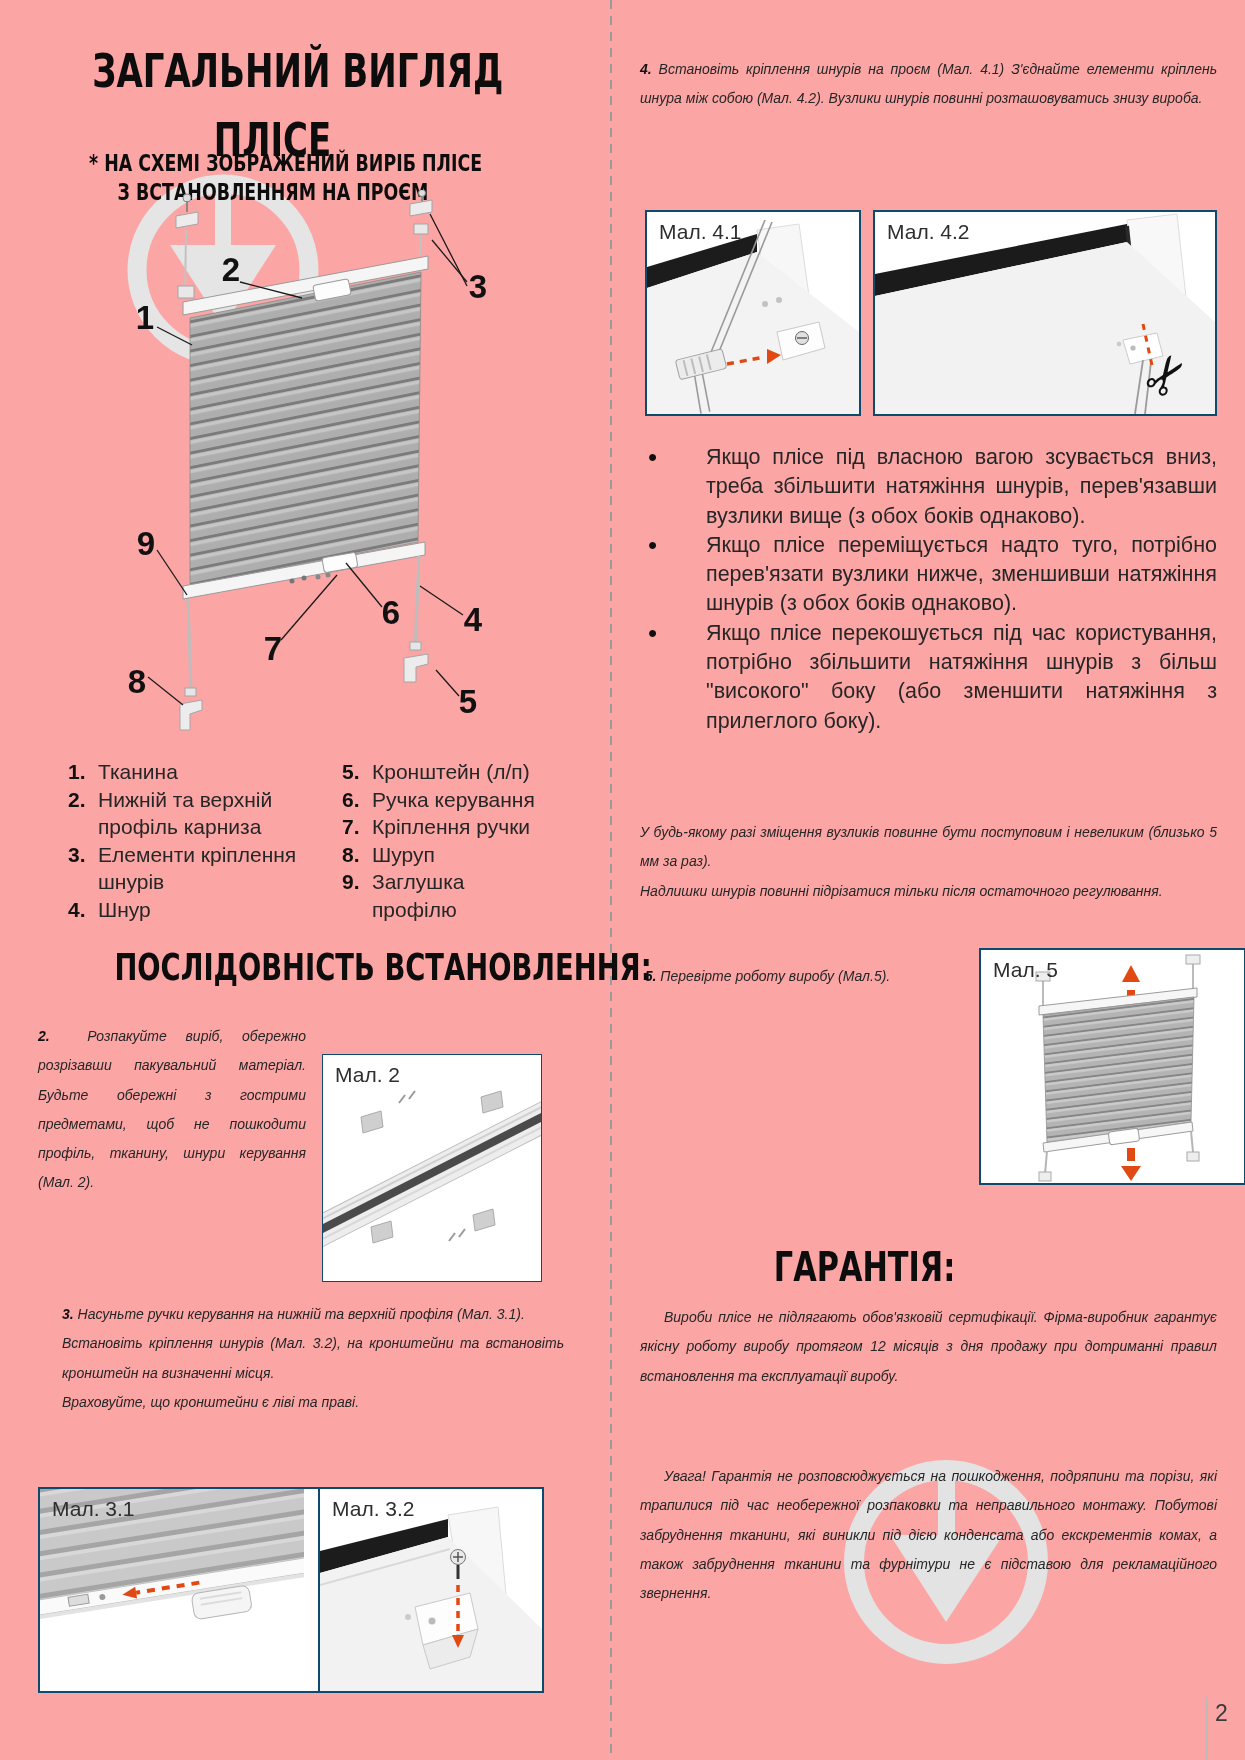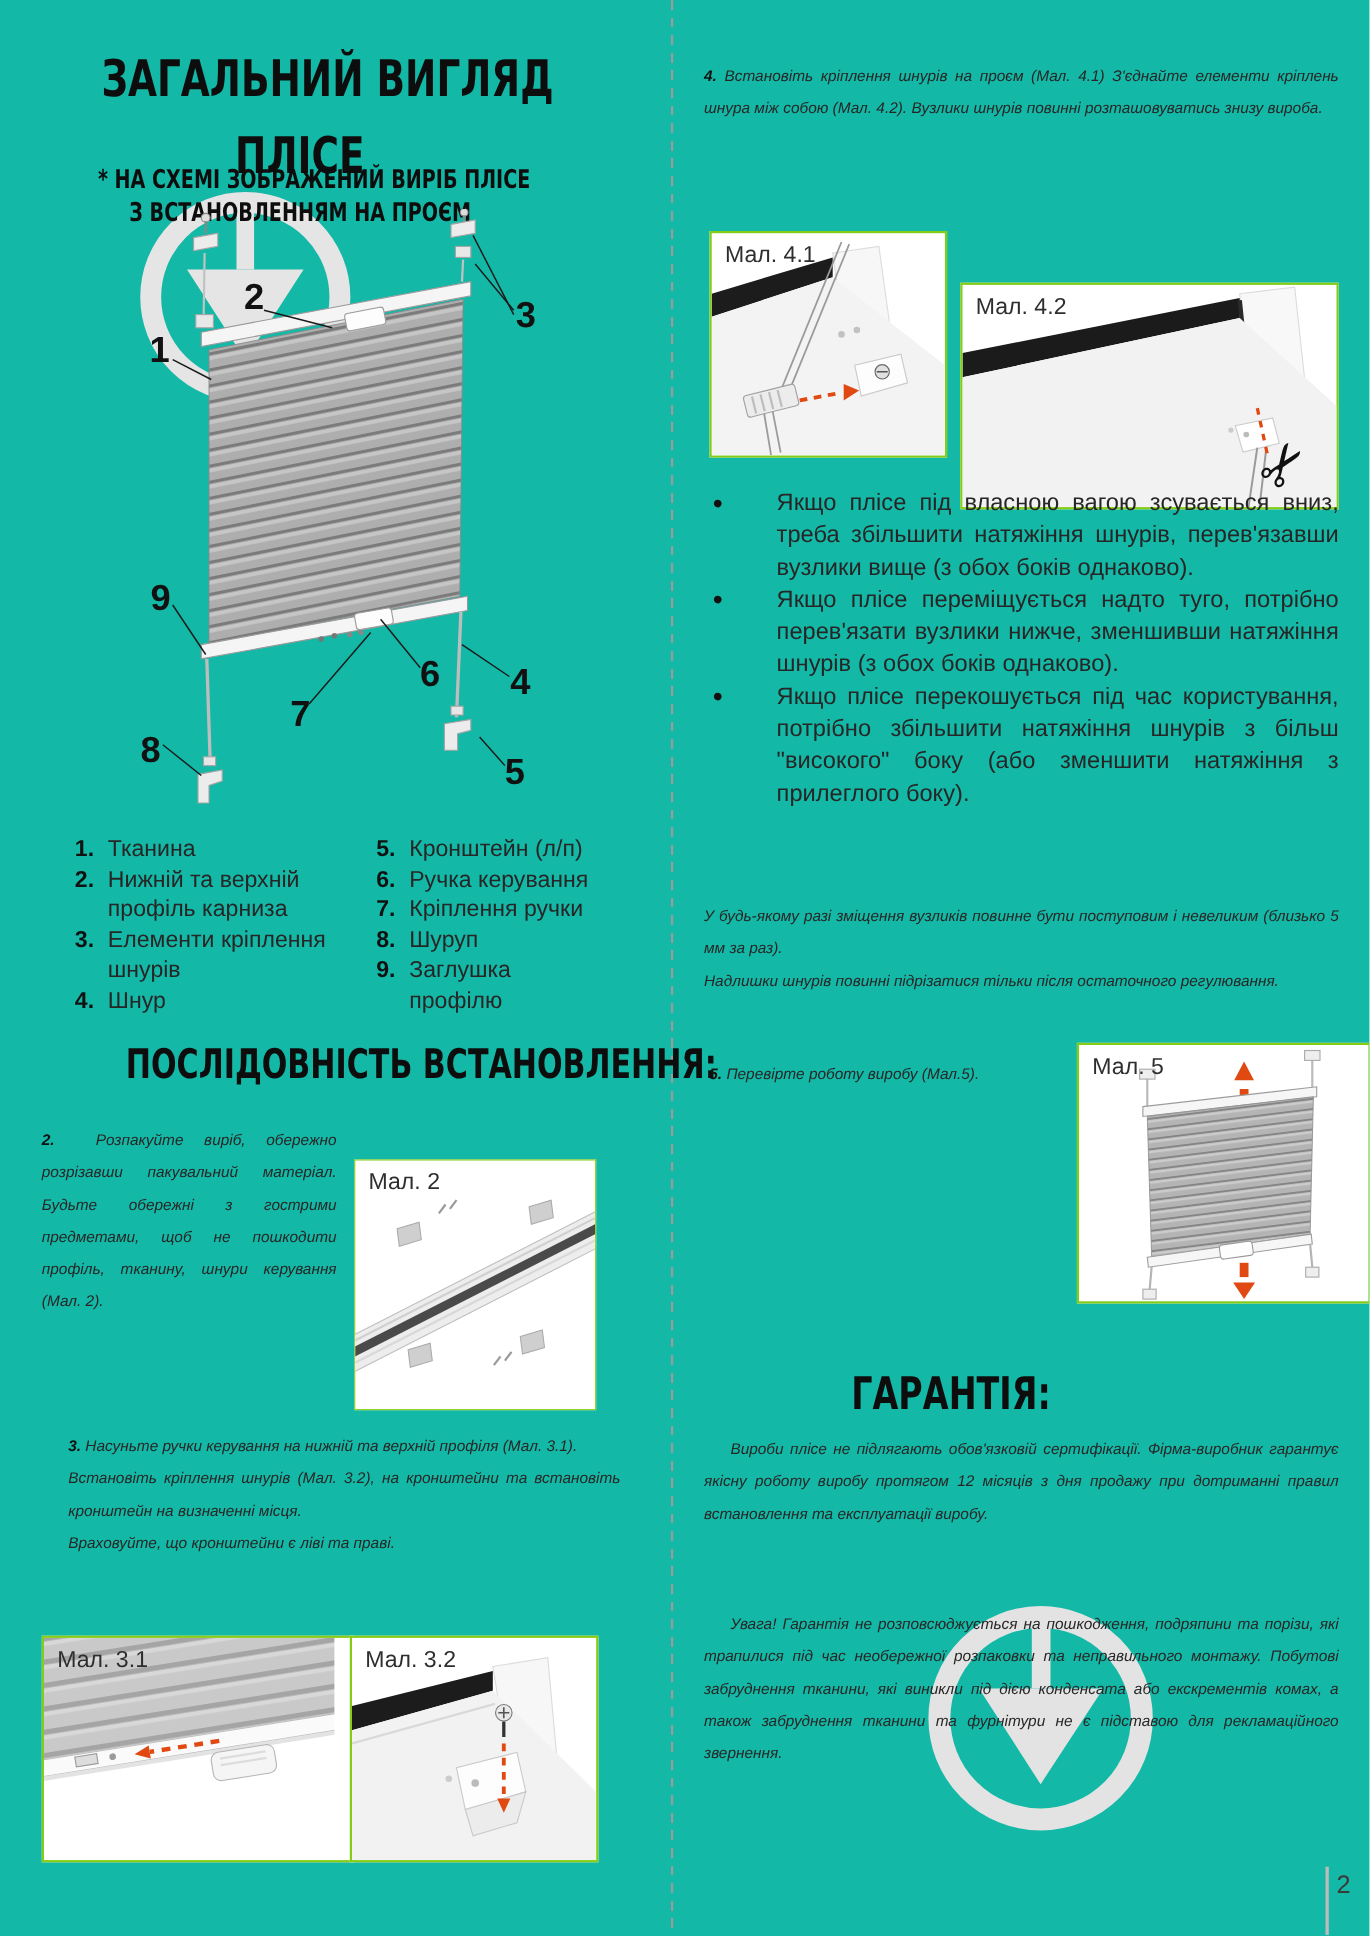--- a/index.html
+++ b/index.html
@@ -1,24 +1,24 @@
 <!DOCTYPE html>
 <html><head>
 <meta charset="utf-8">
 <style>
   html,body{margin:0;padding:0;background:#ffffff;}
-  #page{position:relative;width:1245px;height:1760px;background:#14b8a6;overflow:hidden;
+  #page{position:relative;width:1245px;height:1760px;background:#fca5a5;overflow:hidden;
         font-family:"Liberation Sans",sans-serif;color:#232323;}
   .abs{position:absolute;}
   .cond{display:inline-block;transform:scaleX(0.74);transform-origin:center;
         font-family:"DejaVu Sans",sans-serif;font-weight:bold;white-space:nowrap;color:#0d0d0d;}
   .center{text-align:center;}
   .body-t{font-size:14px;line-height:29.3px;text-align:justify;color:#262626;font-style:italic;}
   .b{font-weight:bold;color:#111;}
-  .fig{position:absolute;border:2px solid #84cc16;background:#fff;text-decoration:underline;}
+  .fig{position:absolute;border:2px solid #0c4a6e;background:#fff;text-decoration:underline;}
   .figlab{position:absolute;top:8px;left:12px;font-size:21px;color:#2e2e2e;z-index:3;}
   .figsvg{position:absolute;left:0;top:0;}
   .divider{position:absolute;top:0;width:2px;height:1760px;
     background:repeating-linear-gradient(to bottom,#9b9b9b 0 9px,transparent 9px 16px);}
   .bullet-row{display:flex;align-items:flex-start;}
   .bullet-dot{width:58px;flex:0 0 58px;font-size:26px;line-height:29.3px;padding-left:8px;color:#111;}
   .bullet-text{flex:1;font-size:21.5px;line-height:29.3px;text-align:justify;color:#262626;}
   .partrow{display:flex;font-size:21px;line-height:27.5px;color:#262626;}
   .partnum{flex:0 0 30px;font-weight:bold;color:#111;}
   .indent{text-indent:24px;}
@@ -282,21 +282,21 @@
       </g>
       <circle cx="118" cy="92" r="3" fill="#c2c2c2"></circle>
         <circle cx="132" cy="88" r="3" fill="#c2c2c2"></circle>
       <g>
         <line x1="80" y1="152" x2="118" y2="145" stroke="#e04a12" stroke-width="3.5" stroke-dasharray="7 6"></line>
         <polygon points="120,137 120,152 134,143" fill="#e04a12"></polygon>
       </g>
     </svg>
   </div>
 
-  <div class="fig" style="left:873px;top:210px;width:340px;height:202px;margin-top:47px;">
+  <div class="fig" style="left:873px;top:210px;width:340px;height:202px;">
     <div class="figlab">Мал. 4.2</div>
     <svg class="figsvg" width="340" height="202" viewBox="0 0 340 202">
       <polygon points="252,8 302,2 318,150 270,172" fill="#f8f8f8" stroke="#dcdcdc"></polygon>
       <polygon points="0,62 252,12 252,30 0,84" fill="#1b1b1b"></polygon>
       <line x1="252" y1="14" x2="268" y2="166" stroke="#2a2a2a" stroke-width="4"></line>
       <polygon points="0,84 252,30 340,110 340,202 0,202" fill="#f2f2f2"></polygon>
       <polygon points="248,128 282,121 288,144 255,152" fill="#ffffff" stroke="#cccccc"></polygon>
       <circle cx="258" cy="136" r="2.6" fill="#bbb"></circle>
         <circle cx="244" cy="132" r="2.4" fill="#ccc"></circle>
       <line x1="268" y1="148" x2="260" y2="202" stroke="#9a9a9a" stroke-width="1.8"></line>

